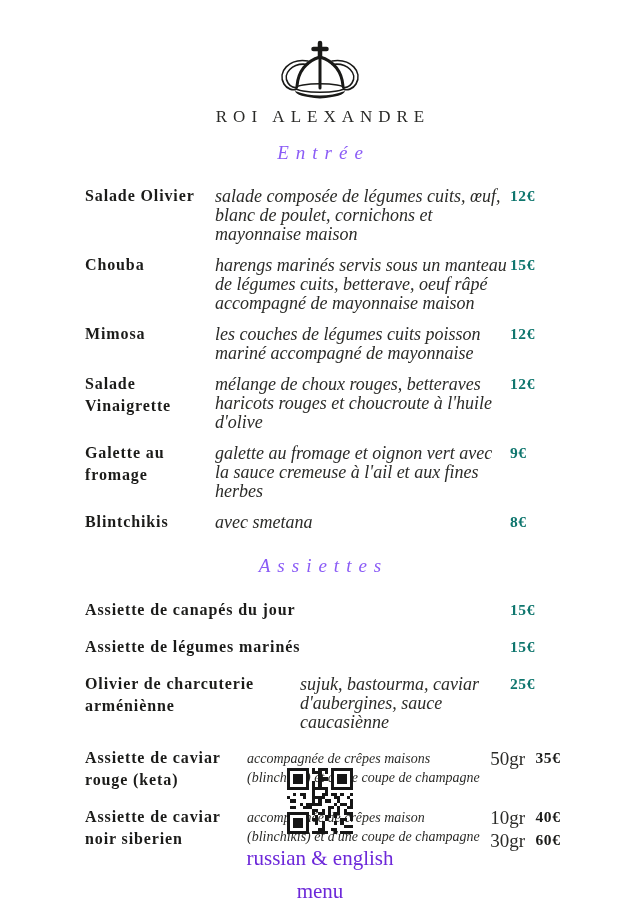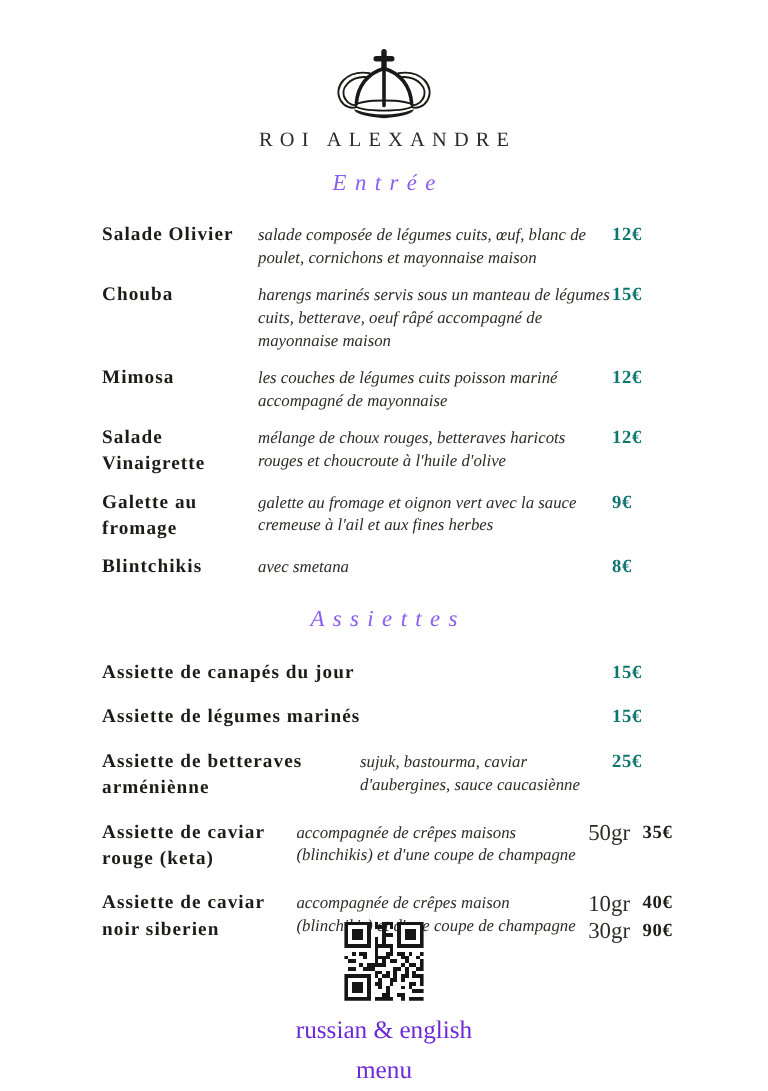--- a/index.html
+++ b/index.html
@@ -45,21 +45,21 @@
     font-weight:bold;
     font-size:16px;
     letter-spacing:0.055em;
     line-height:22px;
     color:#1b1b19;
     font-family:Liberation Serif, serif;
   }
   .desc {
     flex:1;
     font-style:italic;
-    font-size:14px;
+    font-size:18px;
     line-height:19px;
     padding-top:2px;
     color:#2b2b28;
   }
   .price {
     flex:0 0 55px;
     font-weight:bold;
     font-size:15.5px;
     letter-spacing:0.04em;
     line-height:22px;
@@ -156,21 +156,21 @@
   <div class="menu assiettes">
     <div class="row no-desc">
       <div class="name">Assiette de canapés du jour</div>
       <div class="price">15€</div>
     </div>
     <div class="row no-desc">
       <div class="name">Assiette de légumes marinés</div>
       <div class="price">15€</div>
     </div>
     <div class="row wide-name">
-      <div class="name">Assiette de betteraves arméniènne</div>
+      <div class="name">Olivier de charcuterie arméniènne</div>
       <div class="desc">sujuk, bastourma, caviar d'aubergines, sauce caucasiènne</div>
       <div class="price">25€</div>
     </div>
     <div class="row caviar">
       <div class="name">Assiette de caviar rouge (keta)</div>
       <div class="desc">accompagnée de crêpes maisons (blinchikis) et d'une coupe de champagne</div>
       <div class="variants">
         <div class="variant">
           <span class="weight">50gr</span>
           <span class="vprice">35€</span>
@@ -180,21 +180,21 @@
     <div class="row caviar">
       <div class="name">Assiette de caviar noir siberien</div>
       <div class="desc">accompagnée de crêpes maison (blinchikis) et d'une coupe de champagne</div>
       <div class="variants">
         <div class="variant">
           <span class="weight">10gr</span>
           <span class="vprice">40€</span>
         </div>
         <div class="variant">
           <span class="weight">30gr</span>
-          <span class="vprice">90€</span>
+          <span class="vprice">60€</span>
         </div>
       </div>
     </div>
   </div>
 
   <div class="footer">
     <svg class="qr" width="66" height="66" viewBox="0 0 63 63" shape-rendering="crispEdges">
         <rect x="24" y="0" width="3" height="3" fill="#161616"></rect>
         <rect x="30" y="0" width="3" height="3" fill="#161616"></rect>
         <rect x="33" y="0" width="3" height="3" fill="#161616"></rect>

